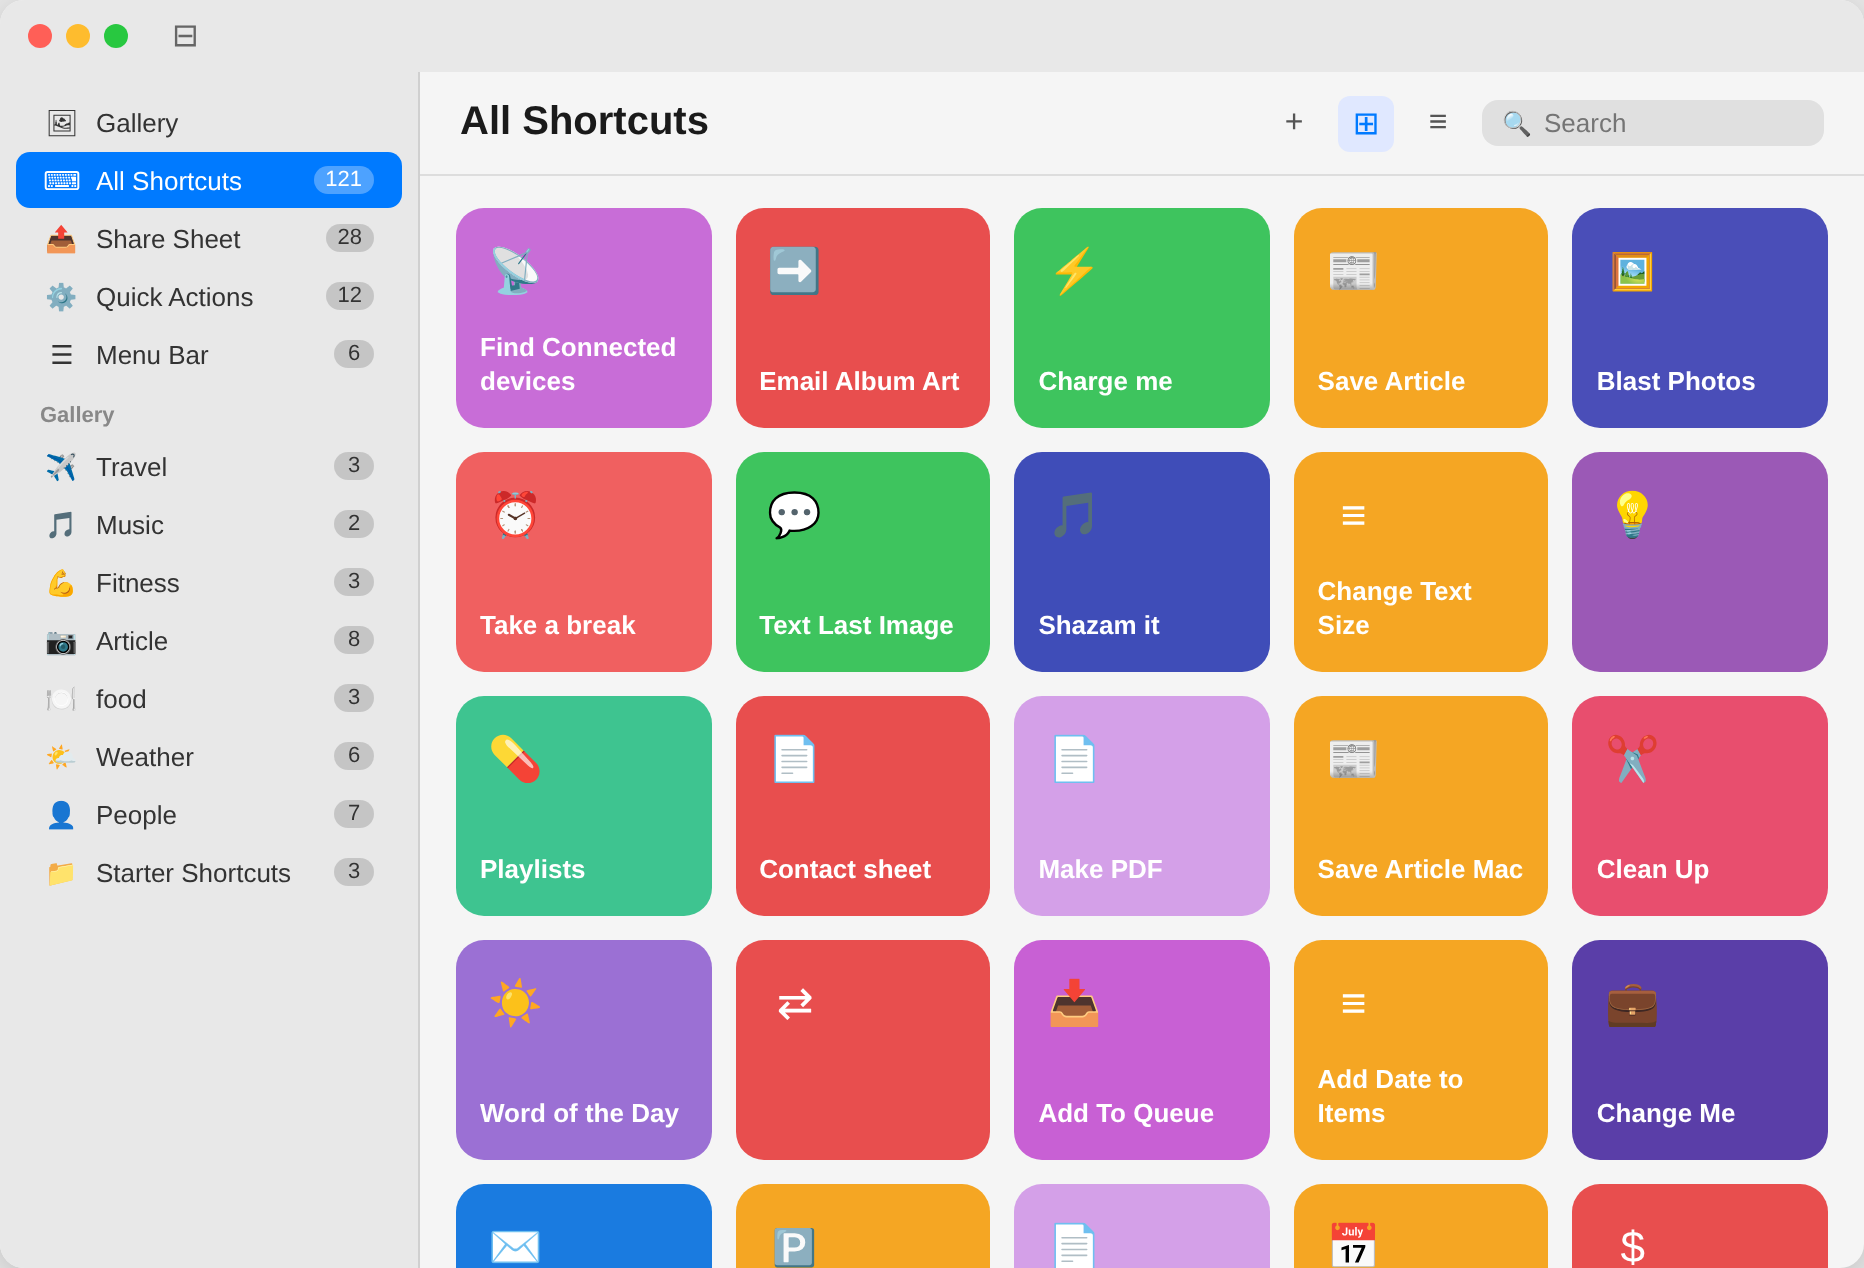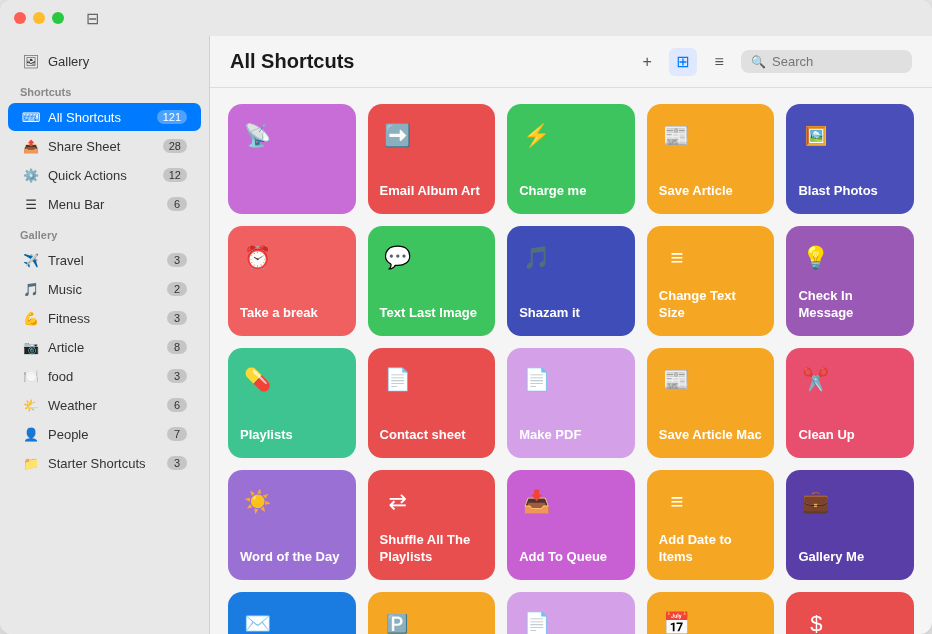--- a/index.html
+++ b/index.html
@@ -241,21 +241,20 @@
   </div>
 
   <div class="content-area">
 
     <div class="sidebar">
       <div class="sidebar-item">
         <span class="icon">🖼</span>
         <span>Gallery</span>
       </div>
 
-      <div class="sidebar-section-label">Shortcuts</div>
 
       <div class="sidebar-item active">
         <span class="icon">⌨</span>
         <span>All Shortcuts</span>
         <span class="badge">121</span>
       </div>
       <div class="sidebar-item">
         <span class="icon">📤</span>
         <span>Share Sheet</span>
         <span class="badge">28</span>
@@ -326,20 +325,21 @@
             <span class="search-icon">🔍</span>
             <input type="text" placeholder="Search" style="">
           </div>
         </div>
       </div>
 
       <div class="grid-container">
         <div class="shortcuts-grid" id="grid">
             <div class="shortcut-card" style="background: rgb(200, 109, 215);">
               <div class="card-icon" style="font-size: 22px;">📡</div>
+              <div class="card-label">Find Connected devices</div>
             </div>
             <div class="shortcut-card" style="background: rgb(232, 78, 78);">
               <div class="card-icon" style="font-size: 22px;">➡️</div>
               <div class="card-label">Email Album Art</div>
             </div>
             <div class="shortcut-card" style="background: rgb(62, 196, 94);">
               <div class="card-icon" style="font-size: 22px;">⚡</div>
               <div class="card-label">Charge me</div>
             </div>
             <div class="shortcut-card" style="background: rgb(245, 166, 35);">
@@ -361,21 +361,20 @@
             <div class="shortcut-card" style="background: rgb(63, 77, 184);">
               <div class="card-icon" style="font-size: 22px;">🎵</div>
               <div class="card-label">Shazam it</div>
             </div>
             <div class="shortcut-card" style="background: rgb(245, 166, 35);">
               <div class="card-icon" style="font-size: 22px;">≡</div>
               <div class="card-label">Change Text Size</div>
             </div>
             <div class="shortcut-card" style="background: rgb(155, 89, 182);">
               <div class="card-icon" style="font-size: 22px;">💡</div>
-              <div class="card-label">Check In Message</div>
             </div>
             <div class="shortcut-card" style="background: rgb(62, 196, 144);">
               <div class="card-icon" style="font-size: 22px;">💊</div>
               <div class="card-label">Playlists</div>
             </div>
             <div class="shortcut-card" style="background: rgb(232, 78, 78);">
               <div class="card-icon" style="font-size: 22px;">📄</div>
               <div class="card-label">Contact sheet</div>
             </div>
             <div class="shortcut-card" style="background: rgb(212, 160, 232);">
@@ -389,33 +388,32 @@
             <div class="shortcut-card" style="background: rgb(232, 78, 110);">
               <div class="card-icon" style="font-size: 22px;">✂️</div>
               <div class="card-label">Clean Up</div>
             </div>
             <div class="shortcut-card" style="background: rgb(155, 112, 212);">
               <div class="card-icon" style="font-size: 22px;">☀️</div>
               <div class="card-label">Word of the Day</div>
             </div>
             <div class="shortcut-card" style="background: rgb(232, 78, 78);">
               <div class="card-icon" style="font-size: 22px;">⇄</div>
-              <div class="card-label">Shuffle All The Playlists</div>
             </div>
             <div class="shortcut-card" style="background: rgb(200, 96, 212);">
               <div class="card-icon" style="font-size: 22px;">📥</div>
               <div class="card-label">Add To Queue</div>
             </div>
             <div class="shortcut-card" style="background: rgb(245, 166, 35);">
               <div class="card-icon" style="font-size: 22px;">≡</div>
               <div class="card-label">Add Date to Items</div>
             </div>
             <div class="shortcut-card" style="background: rgb(90, 62, 168);">
               <div class="card-icon" style="font-size: 22px;">💼</div>
-              <div class="card-label">Gallery Me</div>
+              <div class="card-label">Change Me</div>
             </div>
             <div class="shortcut-card" style="background: rgb(26, 123, 224);">
               <div class="card-icon" style="font-size: 22px;">✉️</div>
             </div>
             <div class="shortcut-card" style="background: rgb(245, 166, 35);">
               <div class="card-icon" style="font-size: 18px;">🅿️</div>
             </div>
             <div class="shortcut-card" style="background: rgb(212, 160, 232);">
               <div class="card-icon" style="font-size: 22px;">📄</div>
             </div>

